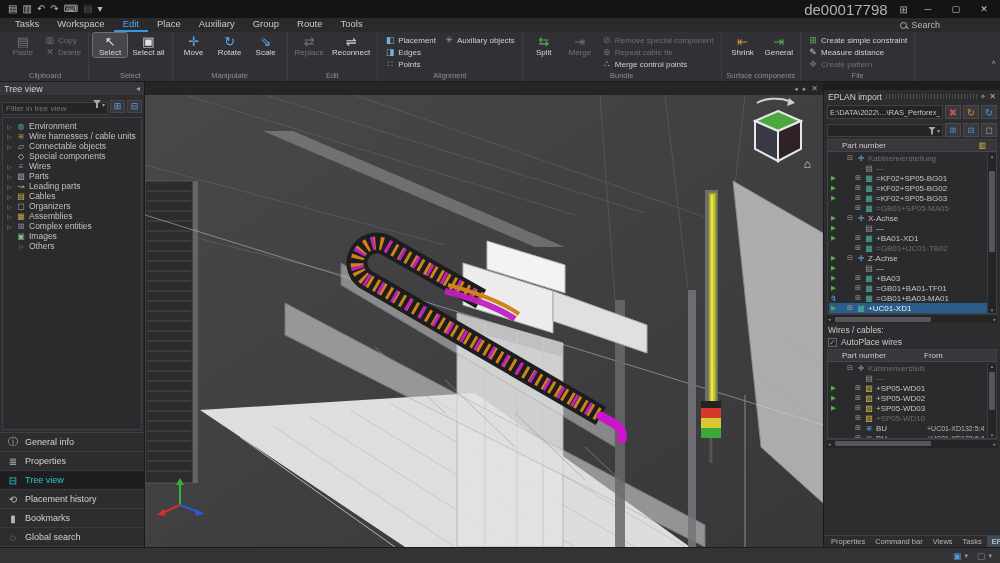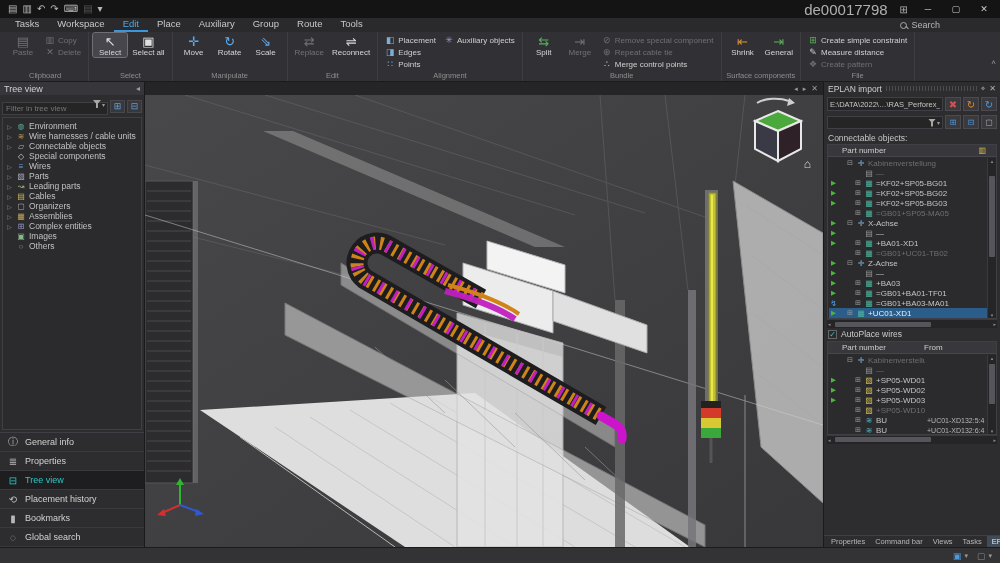--- a/index.html
+++ b/index.html
@@ -88,21 +88,21 @@
   .tabstrip { height:13px; background:#252528; display:flex; align-items:stretch; font-size:8.5px; flex:none; }
   .dtab { padding:0 9px; line-height:13px; color:#b5b5b5; white-space:nowrap; }
   .dtab.active { background:#3d93d8; color:#0e3254; }
   .tab-controls { margin-left:auto; display:flex; align-items:center; gap:5px; color:#9a9a9a; padding-right:5px; font-size:7px; }
   .viewport { flex:1; position:relative; background:#404042; min-height:0; overflow:hidden; }
   .viewport svg.scene { position:absolute; inset:0; width:100%; height:100%; }
   .viewcube { position:absolute; top:2px; right:10px; width:70px; height:80px; }
   .home-ic { position:absolute; top:62px; right:12px; color:#d8d8d8; font-size:12px; }
 
   
-  .right-dock { width:177px; flex:none; background:#2d2d30; border-left:1px solid #1a1a1c; display:flex; flex-direction:column; font-size:8.5px; min-height:0; }
+  .right-dock { width:177px; flex:none; background:#2d2d30; border-left:1px solid #1a1a1c; display:flex; flex-direction:column; font-size:8.5px; min-height:0;margin-top:8px; }
   .imp-header { height:13px; display:flex; align-items:center; gap:4px; padding:0 4px; flex:none; }
   .imp-title { font-size:8.5px; color:#cfcfcf; white-space:nowrap; }
   .imp-drag { flex:1; height:5px; background:repeating-linear-gradient(90deg,#5a5a5e 0 1px,transparent 1px 3px); opacity:.7; }
   .imp-hic { font-size:8px; color:#b0b0b0; }
   .path-row,.filter2-row { display:flex; gap:2px; padding:2px 3px; align-items:center; flex:none; }
   .path-input { flex:1; height:14px; background:#252526; border:1px solid #3f3f46; color:#c6c6c6; font-size:7.5px; padding:0 2px; font-family:"Liberation Sans",sans-serif; min-width:0; }
   .sq-btn { width:16px; height:14px; background:#3a3a3e; border:1px solid #4a4a50; display:flex; align-items:center; justify-content:center; font-size:10px; flex:none; }
   .sq-red { color:#d05050; } .sq-orange { color:#e08a2a; } .sq-blue { color:#4a9ae0; }
   .section-label { padding:2px 4px 1px; color:#c8c8c8; font-size:8.5px; flex:none; }
   .obj-table { margin:0 3px; border:1px solid #3f3f46; background:#2b2b2e; position:relative; display:flex; flex-direction:column; overflow:hidden; flex:none; }
@@ -577,21 +577,20 @@
           <input class="filter-input" style="padding-right: 16px;">
           <span class="funnel-in">
               <span class="funnel"></span>
               <span class="fdd">▾</span>
             </span>
         </span>
         <span class="sq-btn sq-blue" style="font-size:8px">⊞</span>
         <span class="sq-btn sq-blue" style="font-size:8px">⊟</span>
         <span class="sq-btn" style="font-size:8px;color:#b0b0b0">▢</span>
       </div>
-      <div class="section-label">Connectable objects:</div>
 
       <div class="obj-table" style="height:175px">
         <div class="tbl-head">
           <span class="th-part">Part number</span>
           <span class="th-ic">▥</span>
         </div>
         <div class="rows" id="conn-rows">
             <div class="irow gray">
               <span class="lead"></span>
               <span class="ind" style="width: 4px;"></span>
@@ -706,20 +705,21 @@
             </div>
           </div>
         <div class="vscroll">▴<div class="vtrack">
               <div class="vthumb" style="top:8%;height:55%"></div>
             </div>▾</div>
       </div>
       <div class="hscroll" style="margin:0 3px">◂<div class="htrack">
             <div class="hthumb"></div>
           </div>▸</div>
 
+      <div class="section-label">Wires / cables:</div>
       <div class="cb-row">
         <span class="cb">✓</span>
         <span>AutoPlace wires</span>
       </div>
 
       <div class="obj-table" style="flex:1">
         <div class="tbl-head">
           <span class="th-part">Part number</span>
           <span class="th-from">From</span>
         </div>

